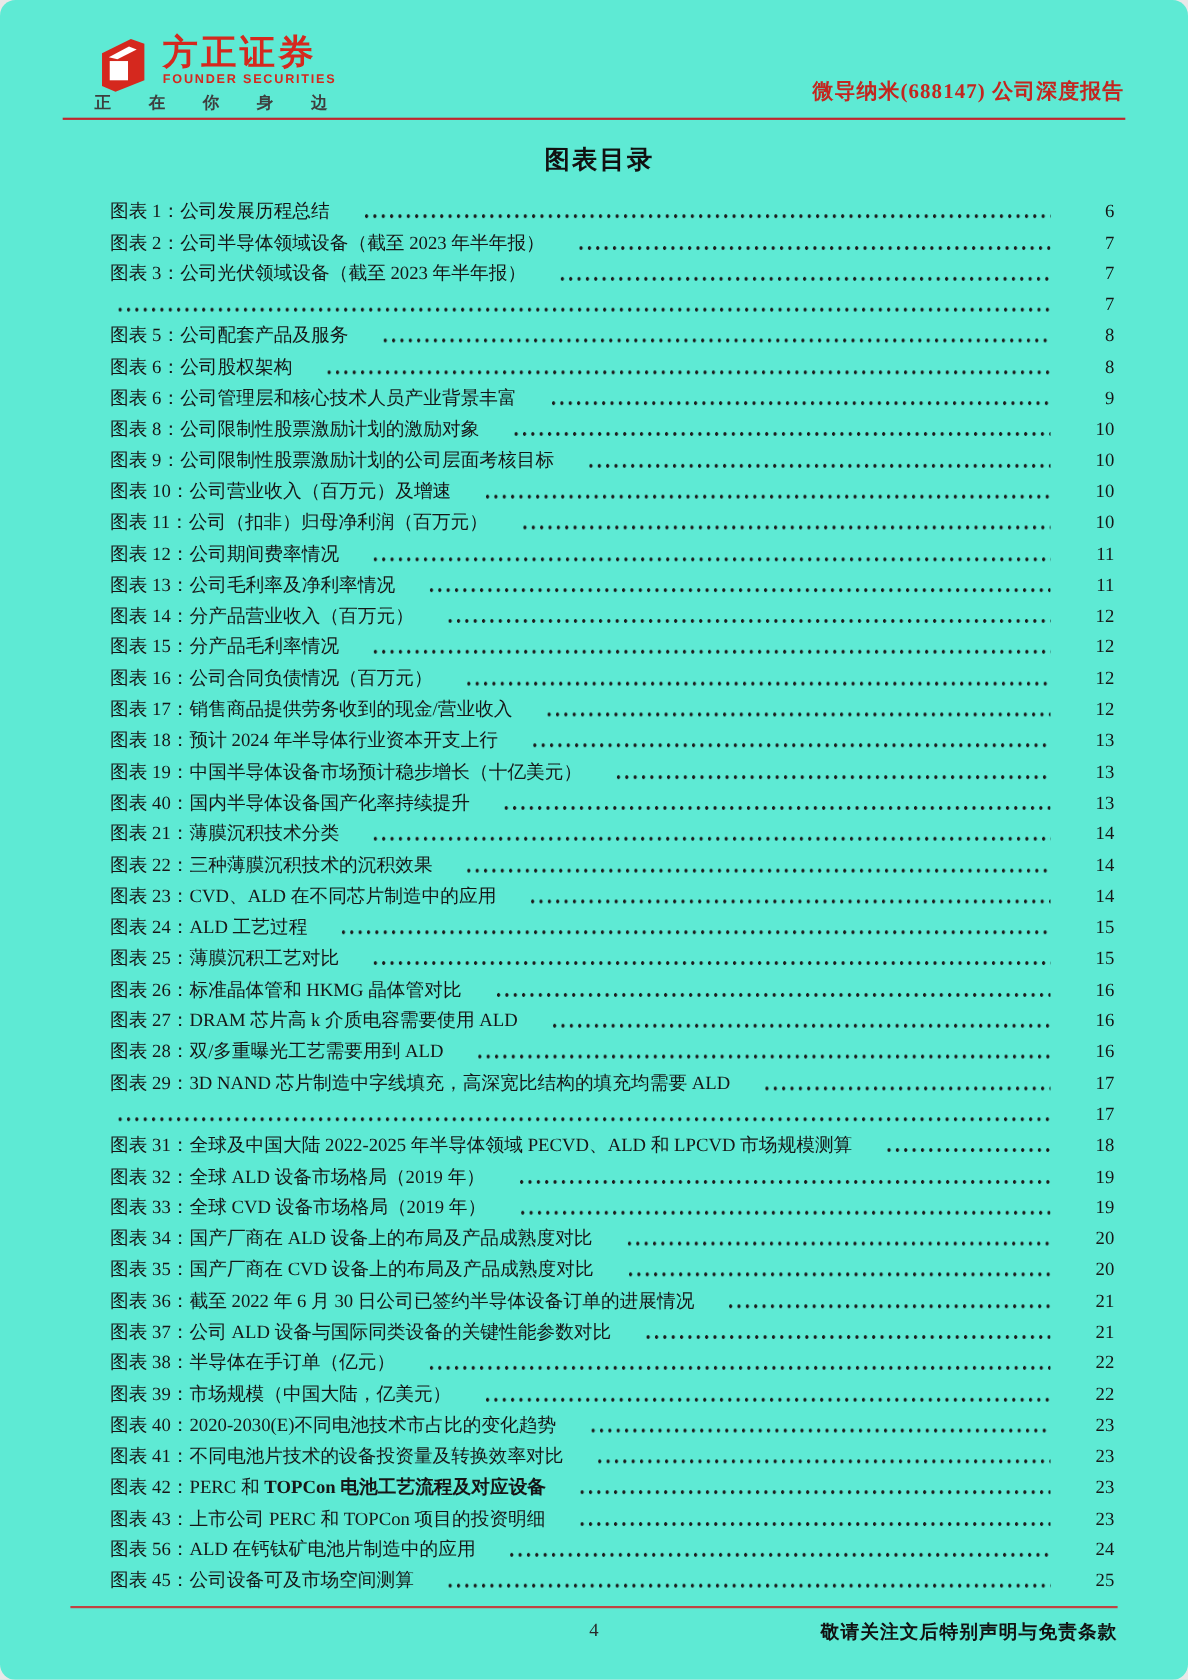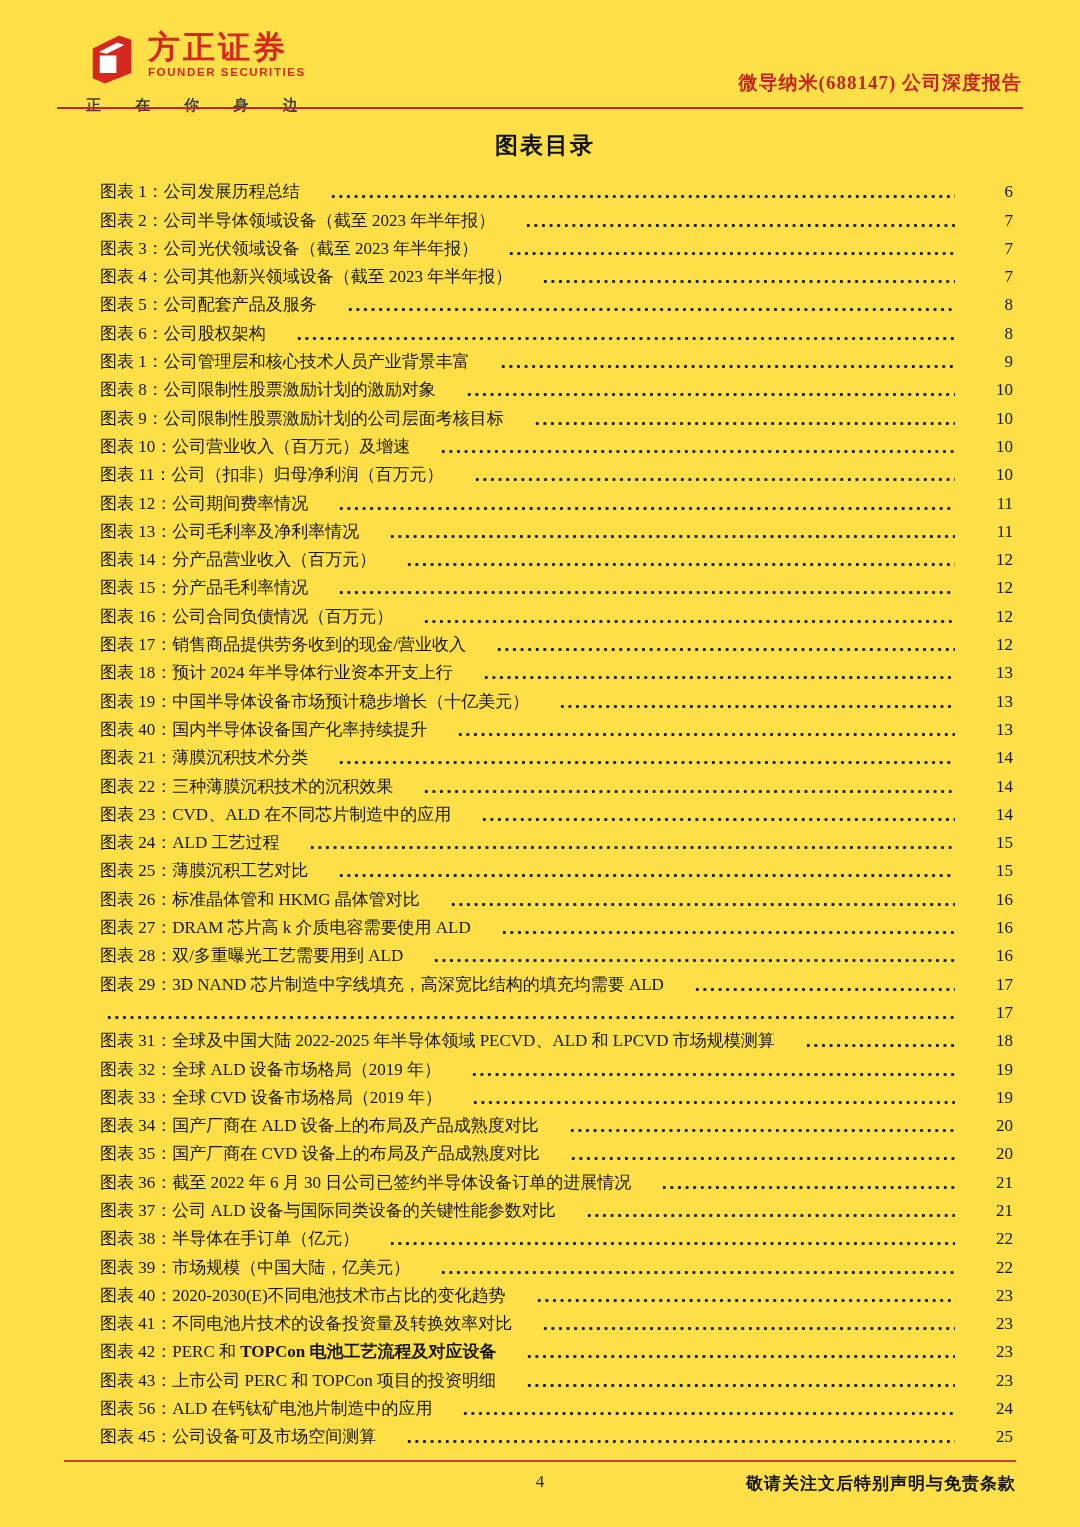--- a/index.html
+++ b/index.html
@@ -1,30 +1,31 @@
 <!DOCTYPE html>
 <html><head>
 <meta charset="utf-8">
 <style>
   html,body{margin:0;padding:0;background:#e8e8e8;}
   .page{
     position:relative;
     width:1080px;height:1527px;
     margin:0 auto;
-    background:#fde047;
+    background:#5eead4;
     font-family:"Liberation Serif","DejaVu Serif",serif;
     color:#1a1a1a;
     overflow:hidden;
+    border-radius:14px;
   }
   
   .logo-group{position:absolute;left:84px;top:30px;display:flex;align-items:flex-start;}
   .logo-mark{width:56px;height:58px;margin-right:8px;}
   .brand-cn{font-size:32px;font-weight:700;color:#D5281E;letter-spacing:3px;line-height:34px;font-family:"Liberation Sans",sans-serif;}
   .brand-en{font-size:11.5px;font-weight:700;color:#D5281E;letter-spacing:1.6px;margin-top:2px;font-family:"Liberation Sans",sans-serif;}
-  .slogan{position:absolute;left:86px;top:96px;font-size:15px;font-weight:600;color:#3e3e3e;letter-spacing:15px;font-family:"Liberation Sans",sans-serif;}
+  .slogan{position:absolute;left:86px;top:84px;font-size:15px;font-weight:600;color:#3e3e3e;letter-spacing:15px;font-family:"Liberation Sans",sans-serif;}
   .report-title{position:absolute;right:58px;top:70px;font-size:19px;font-weight:700;color:#C3261F;letter-spacing:1px;}
   .header-rule{position:absolute;left:57px;right:57px;top:107px;height:2px;background:#C1272D;}
   
   .toc-title{position:absolute;left:0;right:0;top:130px;text-align:center;font-size:23px;font-weight:700;color:#111;letter-spacing:2px;padding-left:10px;}
   .toc-list{position:absolute;left:100px;right:67px;top:176px;}
   .toc-row{display:flex;align-items:flex-end;height:28.3px;font-size:17px;line-height:24px;color:#161616;gap:24px;}
   .toc-label{white-space:nowrap;flex:0 0 auto;}
   .toc-label b{font-weight:700;}
   .toc-leader{
     flex:1 1 auto;height:9px;margin:0 4px 3px 7px;align-self:flex-end;
@@ -72,39 +73,38 @@
       <span class="toc-page">7</span>
     </div>
 
     <div class="toc-row">
       <span class="toc-label">图表 3：公司光伏领域设备（截至 2023 年半年报）</span>
       <span class="toc-leader"></span>
       <span class="toc-page">7</span>
     </div>
 
     <div class="toc-row">
-      <span class="toc-label">图表 4：公司其他新兴领域设备（截至 2023 年半年报）</span>
       <span class="toc-leader"></span>
       <span class="toc-page">7</span>
     </div>
 
     <div class="toc-row">
       <span class="toc-label">图表 5：公司配套产品及服务</span>
       <span class="toc-leader"></span>
       <span class="toc-page">8</span>
     </div>
 
     <div class="toc-row">
       <span class="toc-label">图表 6：公司股权架构</span>
       <span class="toc-leader"></span>
       <span class="toc-page">8</span>
     </div>
 
     <div class="toc-row">
-      <span class="toc-label">图表 1：公司管理层和核心技术人员产业背景丰富</span>
+      <span class="toc-label">图表 6：公司管理层和核心技术人员产业背景丰富</span>
       <span class="toc-leader"></span>
       <span class="toc-page">9</span>
     </div>
 
     <div class="toc-row">
       <span class="toc-label">图表 8：公司限制性股票激励计划的激励对象</span>
       <span class="toc-leader"></span>
       <span class="toc-page">10</span>
     </div>
 

